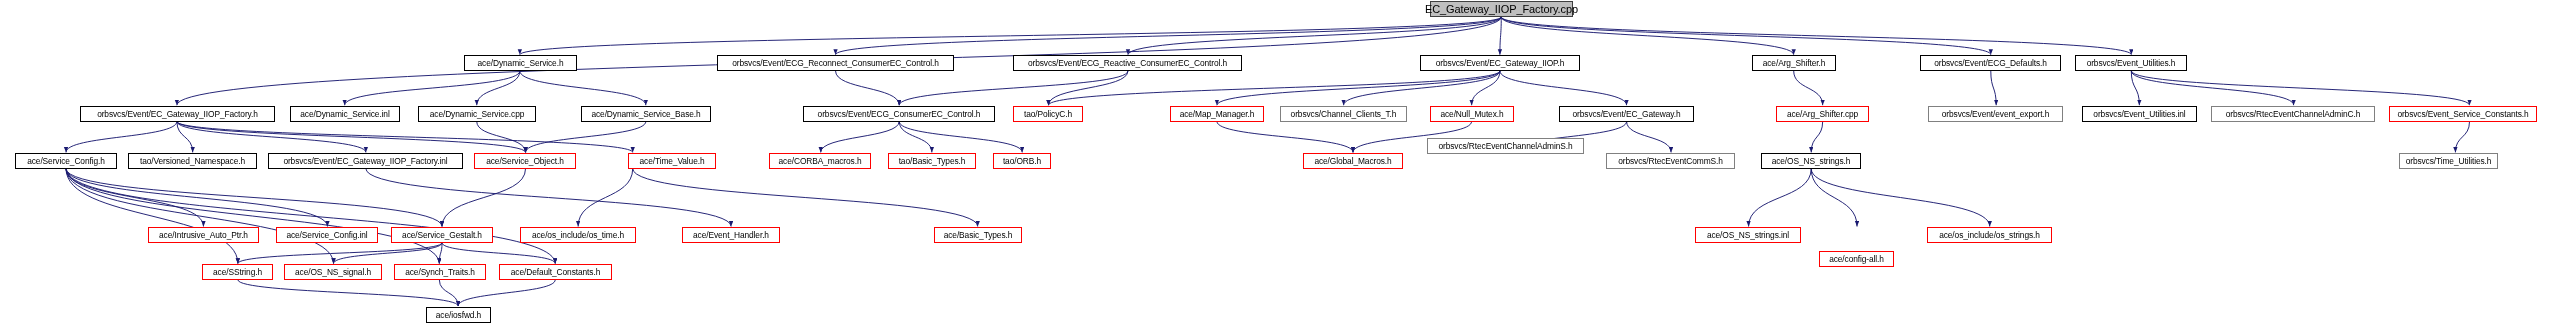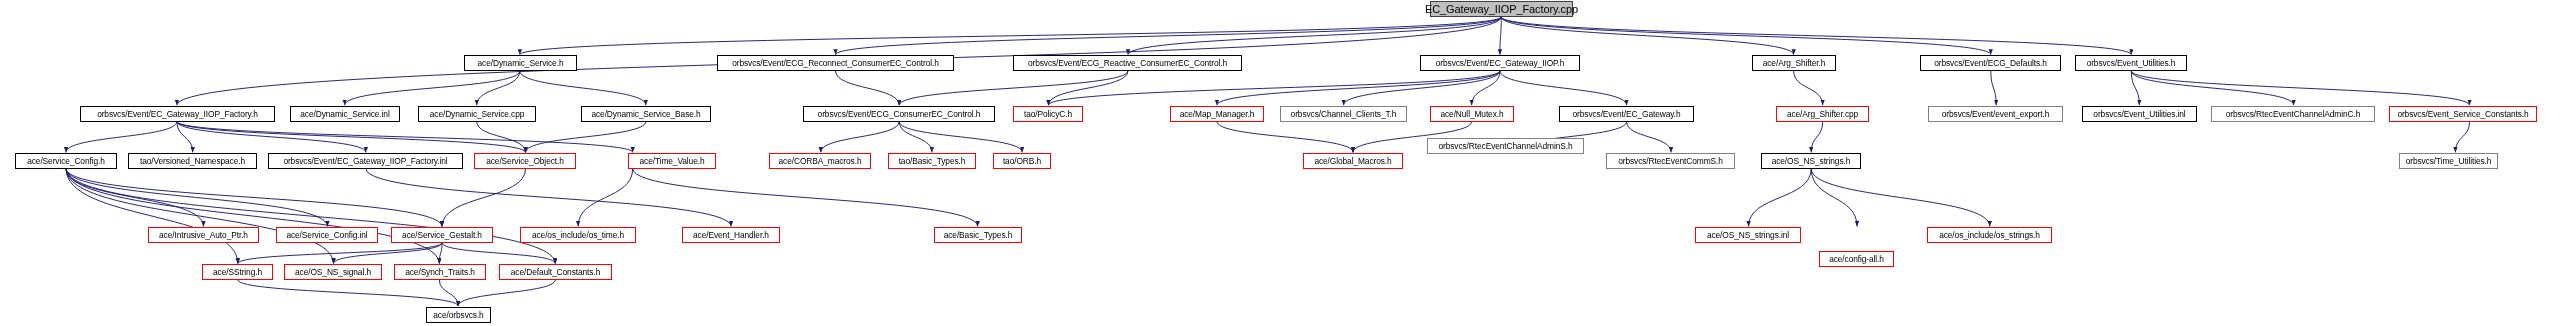--- a/index.html
+++ b/index.html
@@ -229,17 +229,17 @@
       <div class="node red" style="left: 284px; top: 264px; width: 98px;">
         <span>ace/OS_NS_signal.h</span>
       </div>
       <div class="node red" style="left: 394px; top: 264px; width: 92px;">
         <span>ace/Synch_Traits.h</span>
       </div>
       <div class="node red" style="left: 499px; top: 264px; width: 113px;">
         <span>ace/Default_Constants.h</span>
       </div>
       <div class="node black" style="left: 426px; top: 307px; width: 65px;">
-        <span>ace/orbsvcs.h</span>
+        <span>ace/iosfwd.h</span>
       </div>
     </div>
 </div>
 
 
 </body></html>

